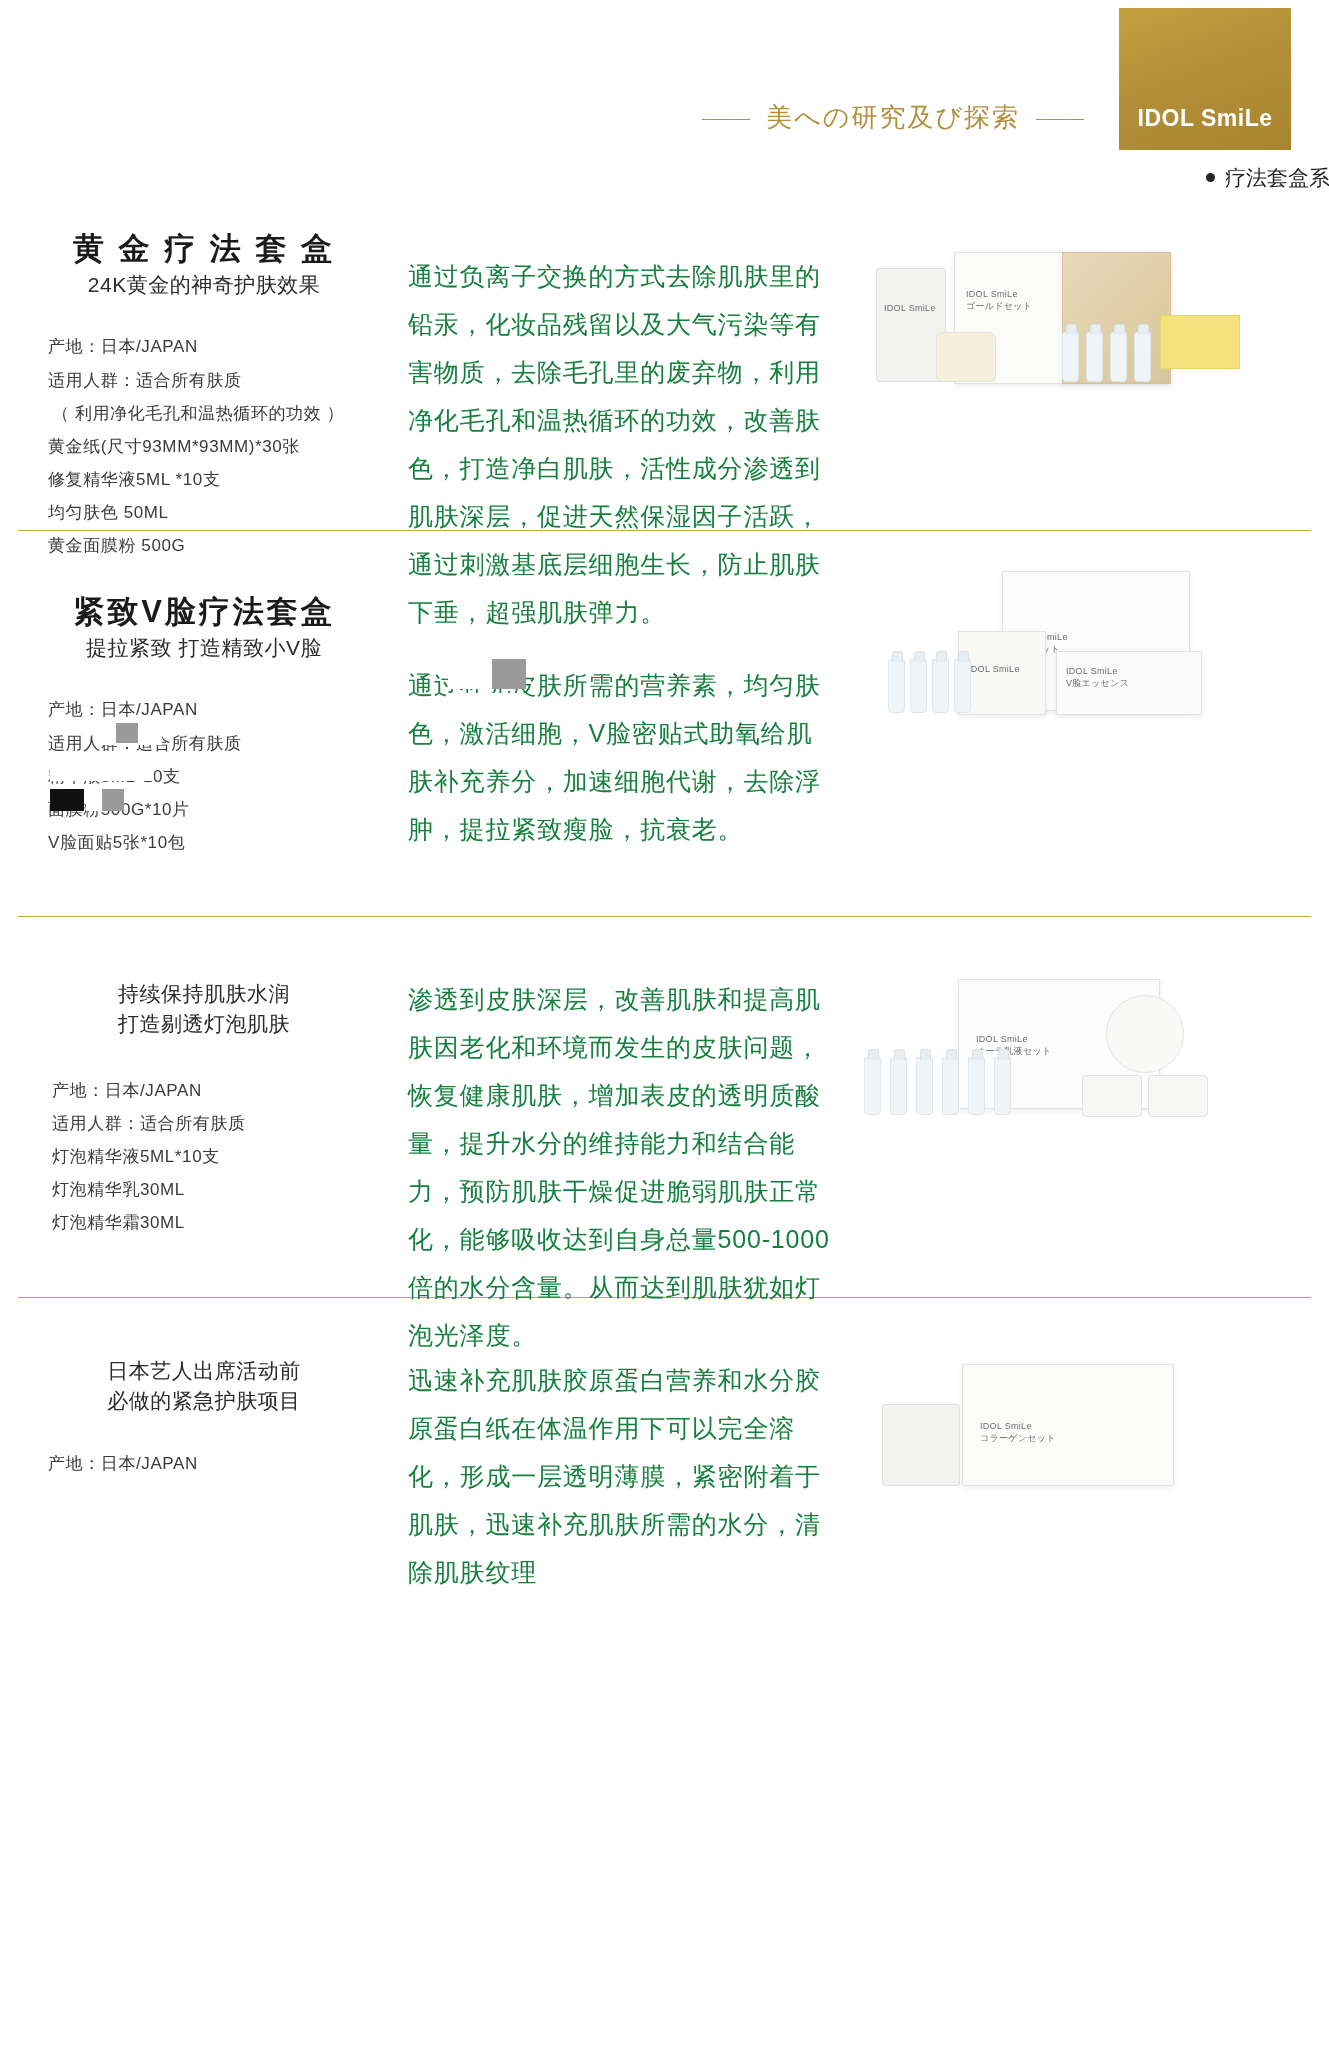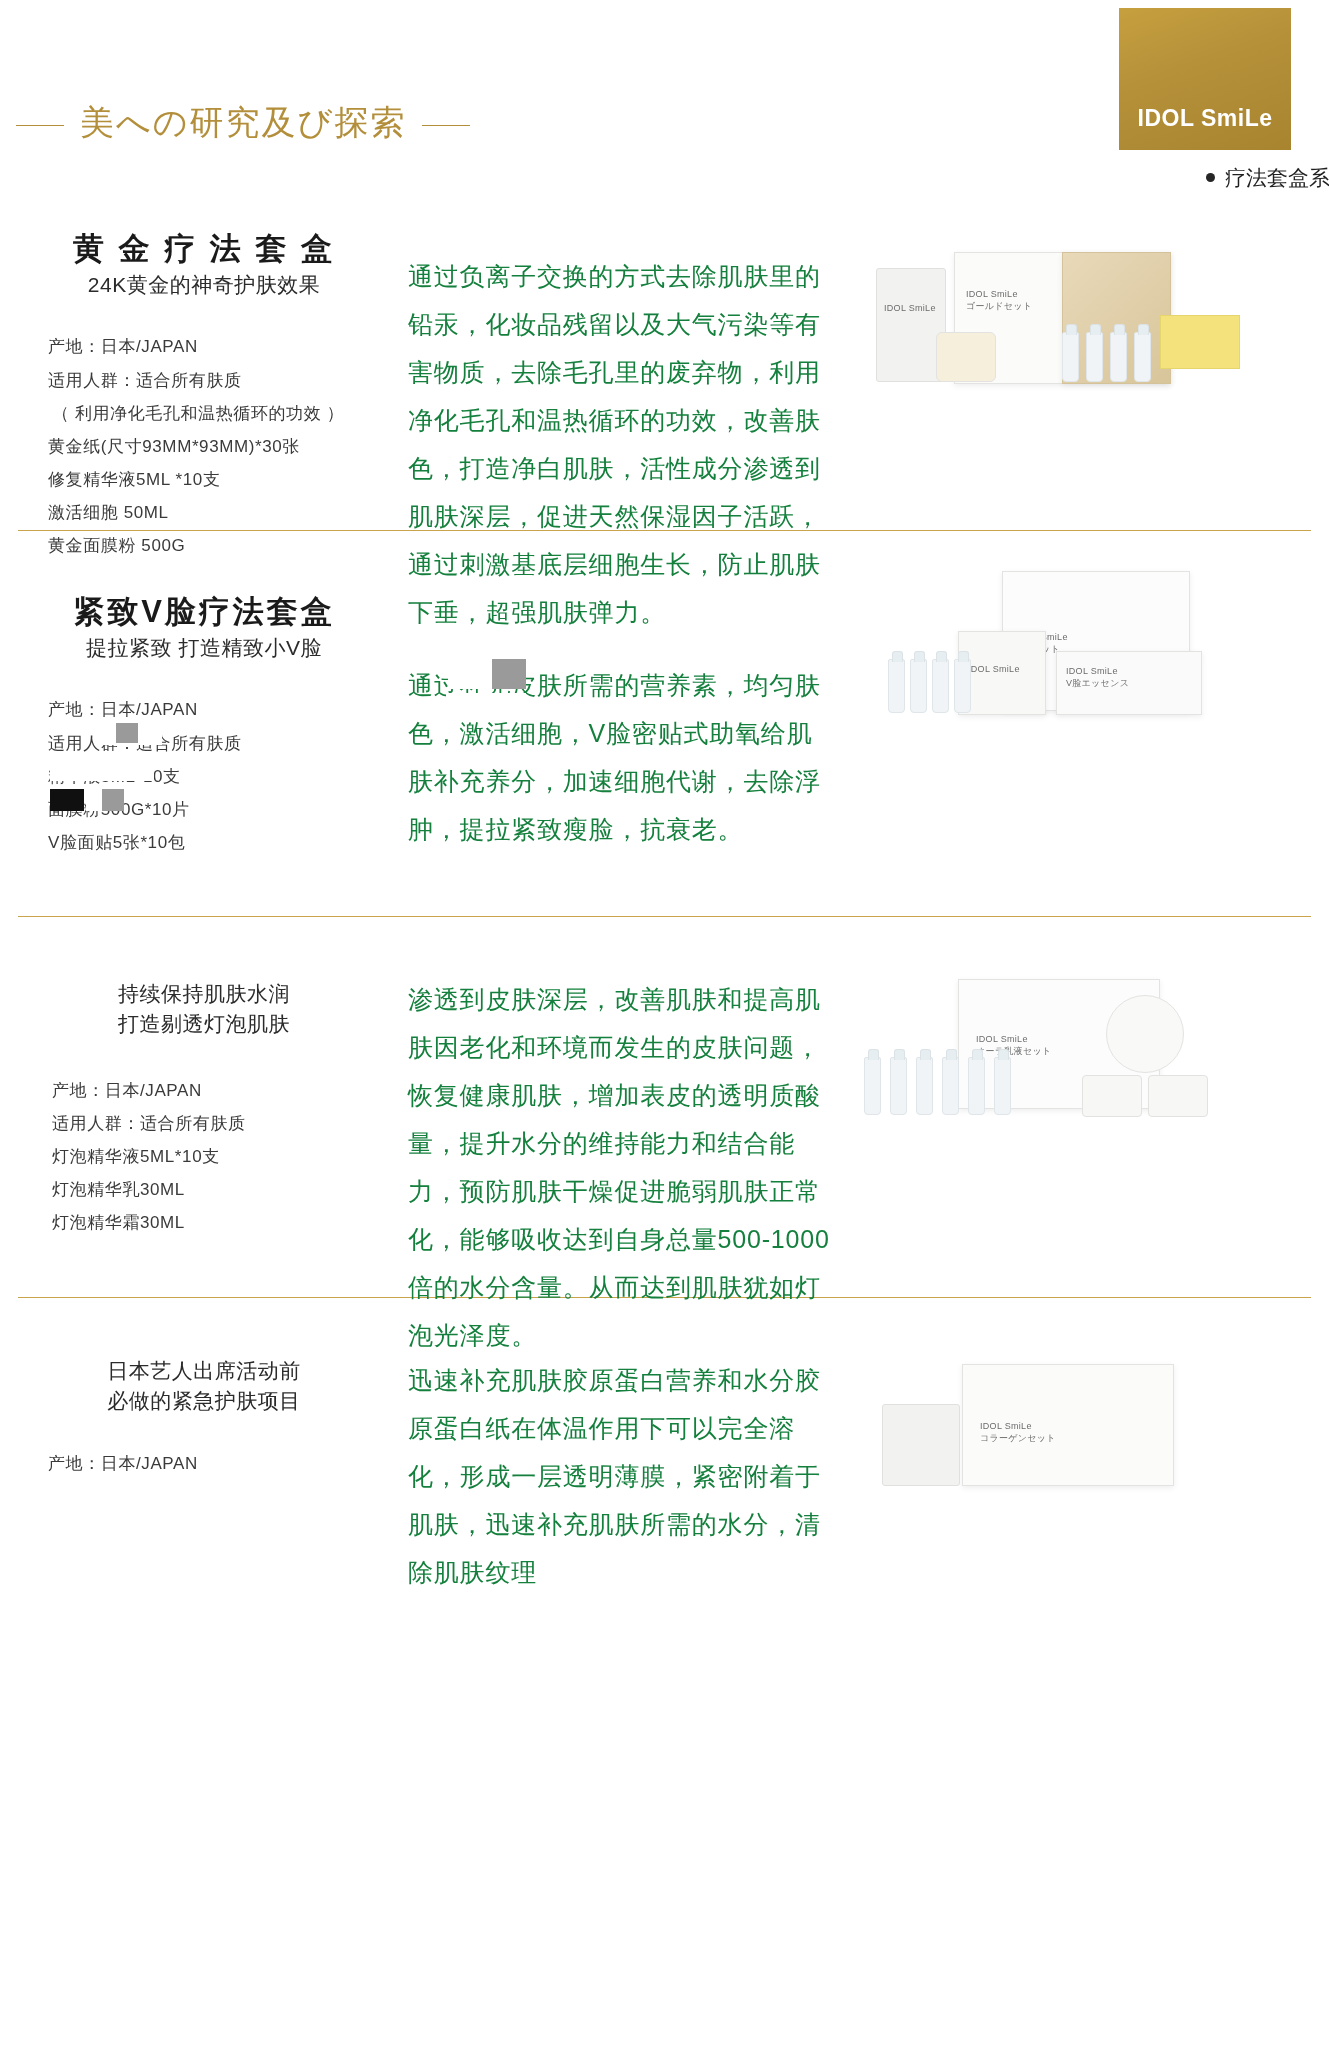--- a/index.html
+++ b/index.html
@@ -19,22 +19,22 @@
   
   .header {
     position: relative;
     height: 210px;
   }
   .header-tagline {
     position: absolute;
     top: 100px;
     left: 0;
     width: 1100px;
-    text-align: left;
-    font-size: 34px;
+    text-align: right;
+    font-size: 26px;
     letter-spacing: 2px;
     color: #b38f3c;
   }
   .header-tagline .rule {
     display: inline-block;
     width: 48px;
     height: 1px;
     background: #b38f3c;
     vertical-align: middle;
     margin: 0 16px;
@@ -223,21 +223,21 @@
 <div class="section" style="height:330px;justify-content:flex-end;">
   <div class="col-left" style="padding-top:18px;">
     <div class="kit-title center-text">黄 金 疗 法 套 盒</div>
     <div class="kit-sub center-text">24K黄金的神奇护肤效果</div>
     <div class="spec-list">
       <div>产地：日本/JAPAN</div>
       <div>适用人群：适合所有肤质</div>
       <div class="spec-indent">（ 利用净化毛孔和温热循环的功效 ）</div>
       <div>黄金纸(尺寸93MM*93MM)*30张</div>
       <div>修复精华液5ML *10支</div>
-      <div>激活细胞 50ML</div>
+      <div>均匀肤色 50ML</div>
       <div>黄金面膜粉 500G</div>
     </div>
   </div>
 
   <div class="col-mid" style="padding-top:42px;">
     <div class="desc">通过负离子交换的方式去除肌肤里的铅汞，化妆品残留以及大气污染等有害物质，去除毛孔里的废弃物，利用净化毛孔和温热循环的功效，改善肤色，打造净白肌肤，活性成分渗透到肌肤深层，促进天然保湿因子活跃，通过刺激基底层细胞生长，防止肌肤下垂，超强肌肤弹力。</div>
   </div>
 
   <div class="col-right shot">
 

